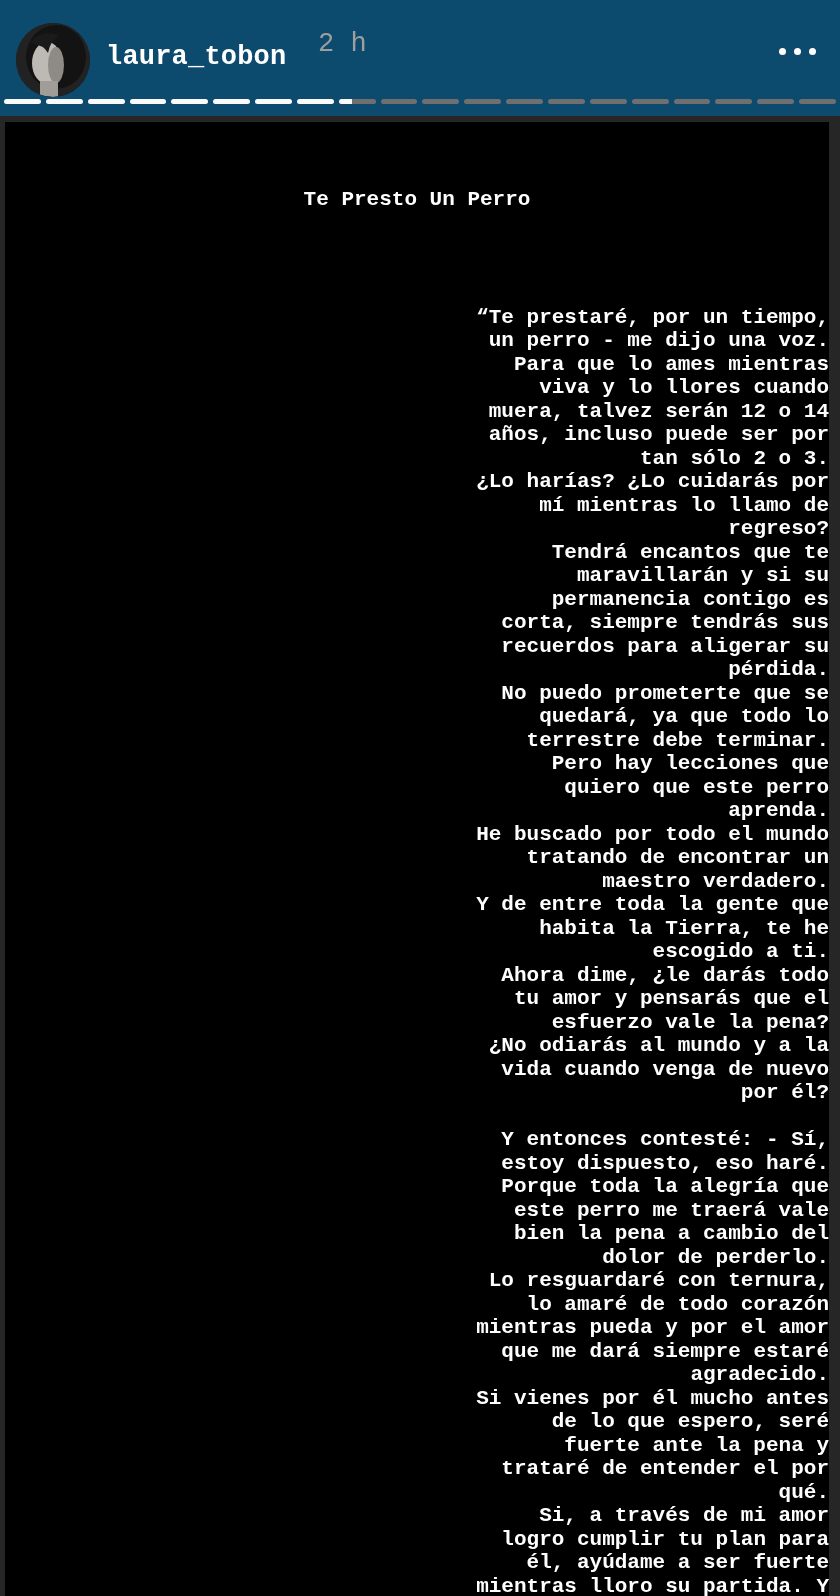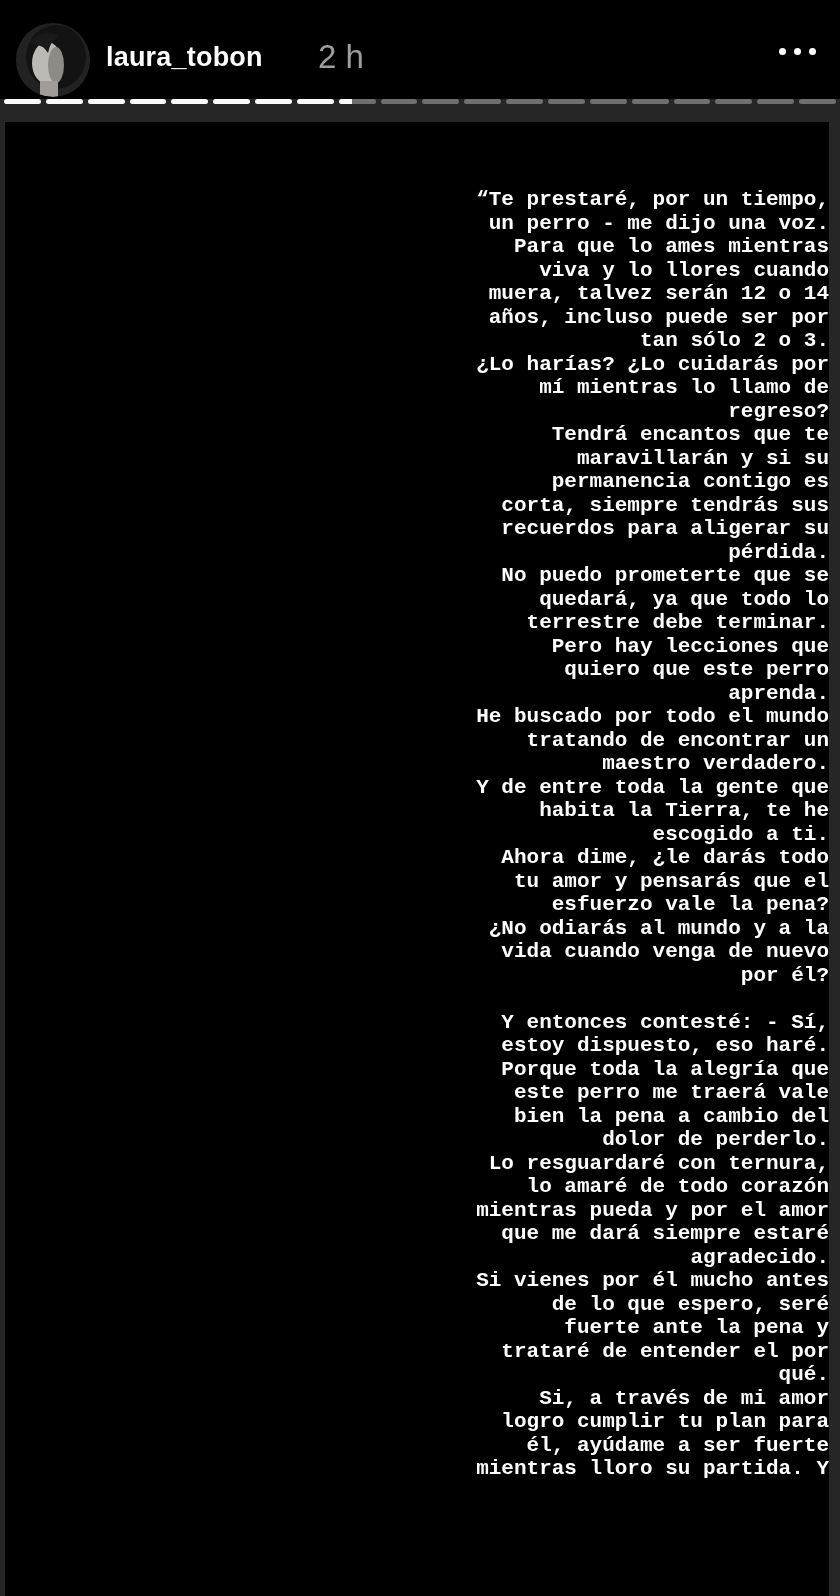--- a/index.html
+++ b/index.html
@@ -7,37 +7,38 @@
     width: 840px; height: 1596px;
     background: #262626;
     font-family: "Liberation Sans", sans-serif;
     overflow: hidden;
     position: relative;
   }
   .screen { position: absolute; inset: 0; }
 
   
   .story-header {
-    position: absolute; top: 0; left: 0; right: 0; height: 99px;
-    background: #000000;
+    position: absolute; top: 0; left: 0; right: 0; height: 116px;
+    background: #0c4a6e;
+    font-family: Liberation Mono, monospace;
   }
   .avatar {
     position: absolute; left: 16px; top: 23px;
     width: 74px; height: 74px; border-radius: 50%;
     overflow: hidden; background: #1c1c1c;
   }
   .avatar svg { display: block; width: 100%; height: 100%; }
   .username {
     position: absolute; left: 106px; top: 41px;
     color: #ffffff; font-size: 27px; font-weight: bold;
     letter-spacing: 0.2px; line-height: 32px;
   }
   .timestamp {
-    position: absolute; left: 318px; top: 41px;
-    color: #9e9e9e; font-size: 33px; font-weight: 400; line-height: 32px;
+    position: absolute; left: 318px; top: 28px;
+    color: #9e9e9e; font-size: 27px; font-weight: 400; line-height: 32px;
   }
   .menu-button {
     position: absolute; right: 20px; top: 44px;
     display: flex; gap: 8px; align-items: center;
     padding: 4px; cursor: pointer; background: transparent; border: none;
   }
   .menu-button .dot {
     width: 7px; height: 7px; border-radius: 50%; background: #ffffff;
   }
 
@@ -129,17 +130,18 @@
       <div class="progress-segment"></div>
       <div class="progress-segment"></div>
       <div class="progress-segment"></div>
       <div class="progress-segment"></div>
       <div class="progress-segment"></div>
       <div class="progress-segment"></div>
     </div>
 
   <div class="story-area">
     <div class="poem">
+      <div class="poem-title">Te Presto Un Perro</div>
       <div><div class="poem-line">“Te prestaré, por un tiempo,</div><div class="poem-line">un perro - me dijo una voz.</div><div class="poem-line">Para que lo ames mientras</div><div class="poem-line">viva y lo llores cuando</div><div class="poem-line">muera, talvez serán 12 o 14</div><div class="poem-line">años, incluso puede ser por</div><div class="poem-line">tan sólo 2 o 3.</div><div class="poem-line">¿Lo harías? ¿Lo cuidarás por</div><div class="poem-line">mí mientras lo llamo de</div><div class="poem-line">regreso?</div><div class="poem-line">Tendrá encantos que te</div><div class="poem-line">maravillarán y si su</div><div class="poem-line">permanencia contigo es</div><div class="poem-line">corta, siempre tendrás sus</div><div class="poem-line">recuerdos para aligerar su</div><div class="poem-line">pérdida.</div><div class="poem-line">No puedo prometerte que se</div><div class="poem-line">quedará, ya que todo lo</div><div class="poem-line">terrestre debe terminar.</div><div class="poem-line">Pero hay lecciones que</div><div class="poem-line">quiero que este perro</div><div class="poem-line">aprenda.</div><div class="poem-line">He buscado por todo el mundo</div><div class="poem-line">tratando de encontrar un</div><div class="poem-line">maestro verdadero.</div><div class="poem-line">Y de entre toda la gente que</div><div class="poem-line">habita la Tierra, te he</div><div class="poem-line">escogido a ti.</div><div class="poem-line">Ahora dime, ¿le darás todo</div><div class="poem-line">tu amor y pensarás que el</div><div class="poem-line">esfuerzo vale la pena?</div><div class="poem-line">¿No odiarás al mundo y a la</div><div class="poem-line">vida cuando venga de nuevo</div><div class="poem-line">por él?</div><div class="poem-line">&nbsp;</div><div class="poem-line">Y entonces contesté: - Sí,</div><div class="poem-line">estoy dispuesto, eso haré.</div><div class="poem-line">Porque toda la alegría que</div><div class="poem-line">este perro me traerá vale</div><div class="poem-line">bien la pena a cambio del</div><div class="poem-line">dolor de perderlo.</div><div class="poem-line">Lo resguardaré con ternura,</div><div class="poem-line">lo amaré de todo corazón</div><div class="poem-line">mientras pueda y por el amor</div><div class="poem-line">que me dará siempre estaré</div><div class="poem-line">agradecido.</div><div class="poem-line">Si vienes por él mucho antes</div><div class="poem-line">de lo que espero, seré</div><div class="poem-line">fuerte ante la pena y</div><div class="poem-line">trataré de entender el por</div><div class="poem-line">qué.</div><div class="poem-line">Si, a través de mi amor</div><div class="poem-line">logro cumplir tu plan para</div><div class="poem-line">él, ayúdame a ser fuerte</div><div class="poem-line">mientras lloro su partida. Y</div></div>
     </div>
   </div>
 
 </div>
 
 </body></html>

